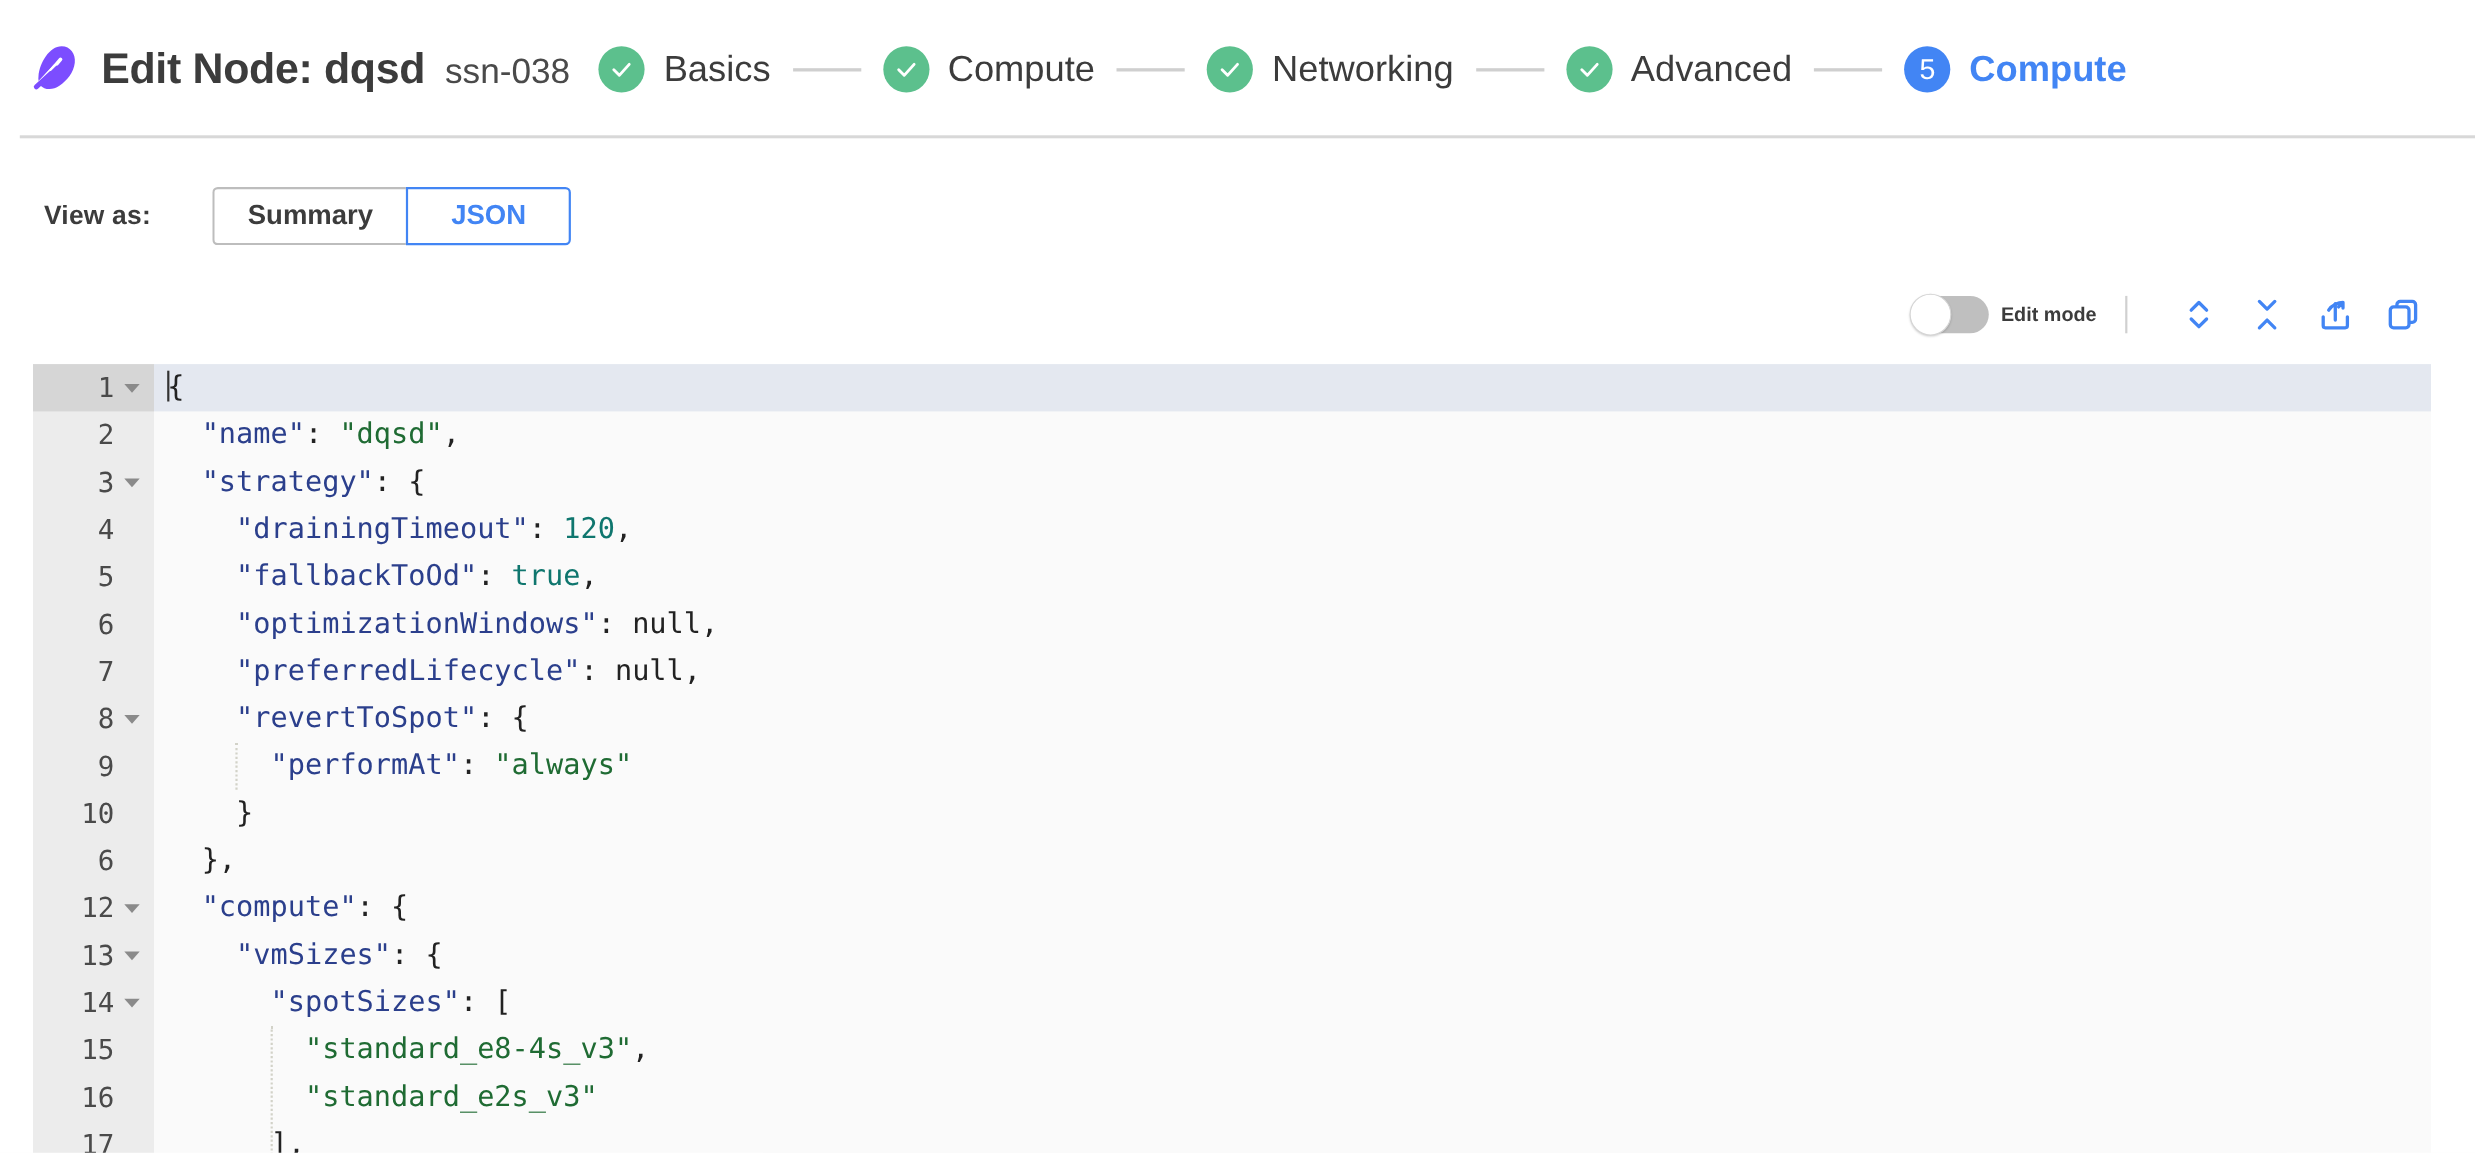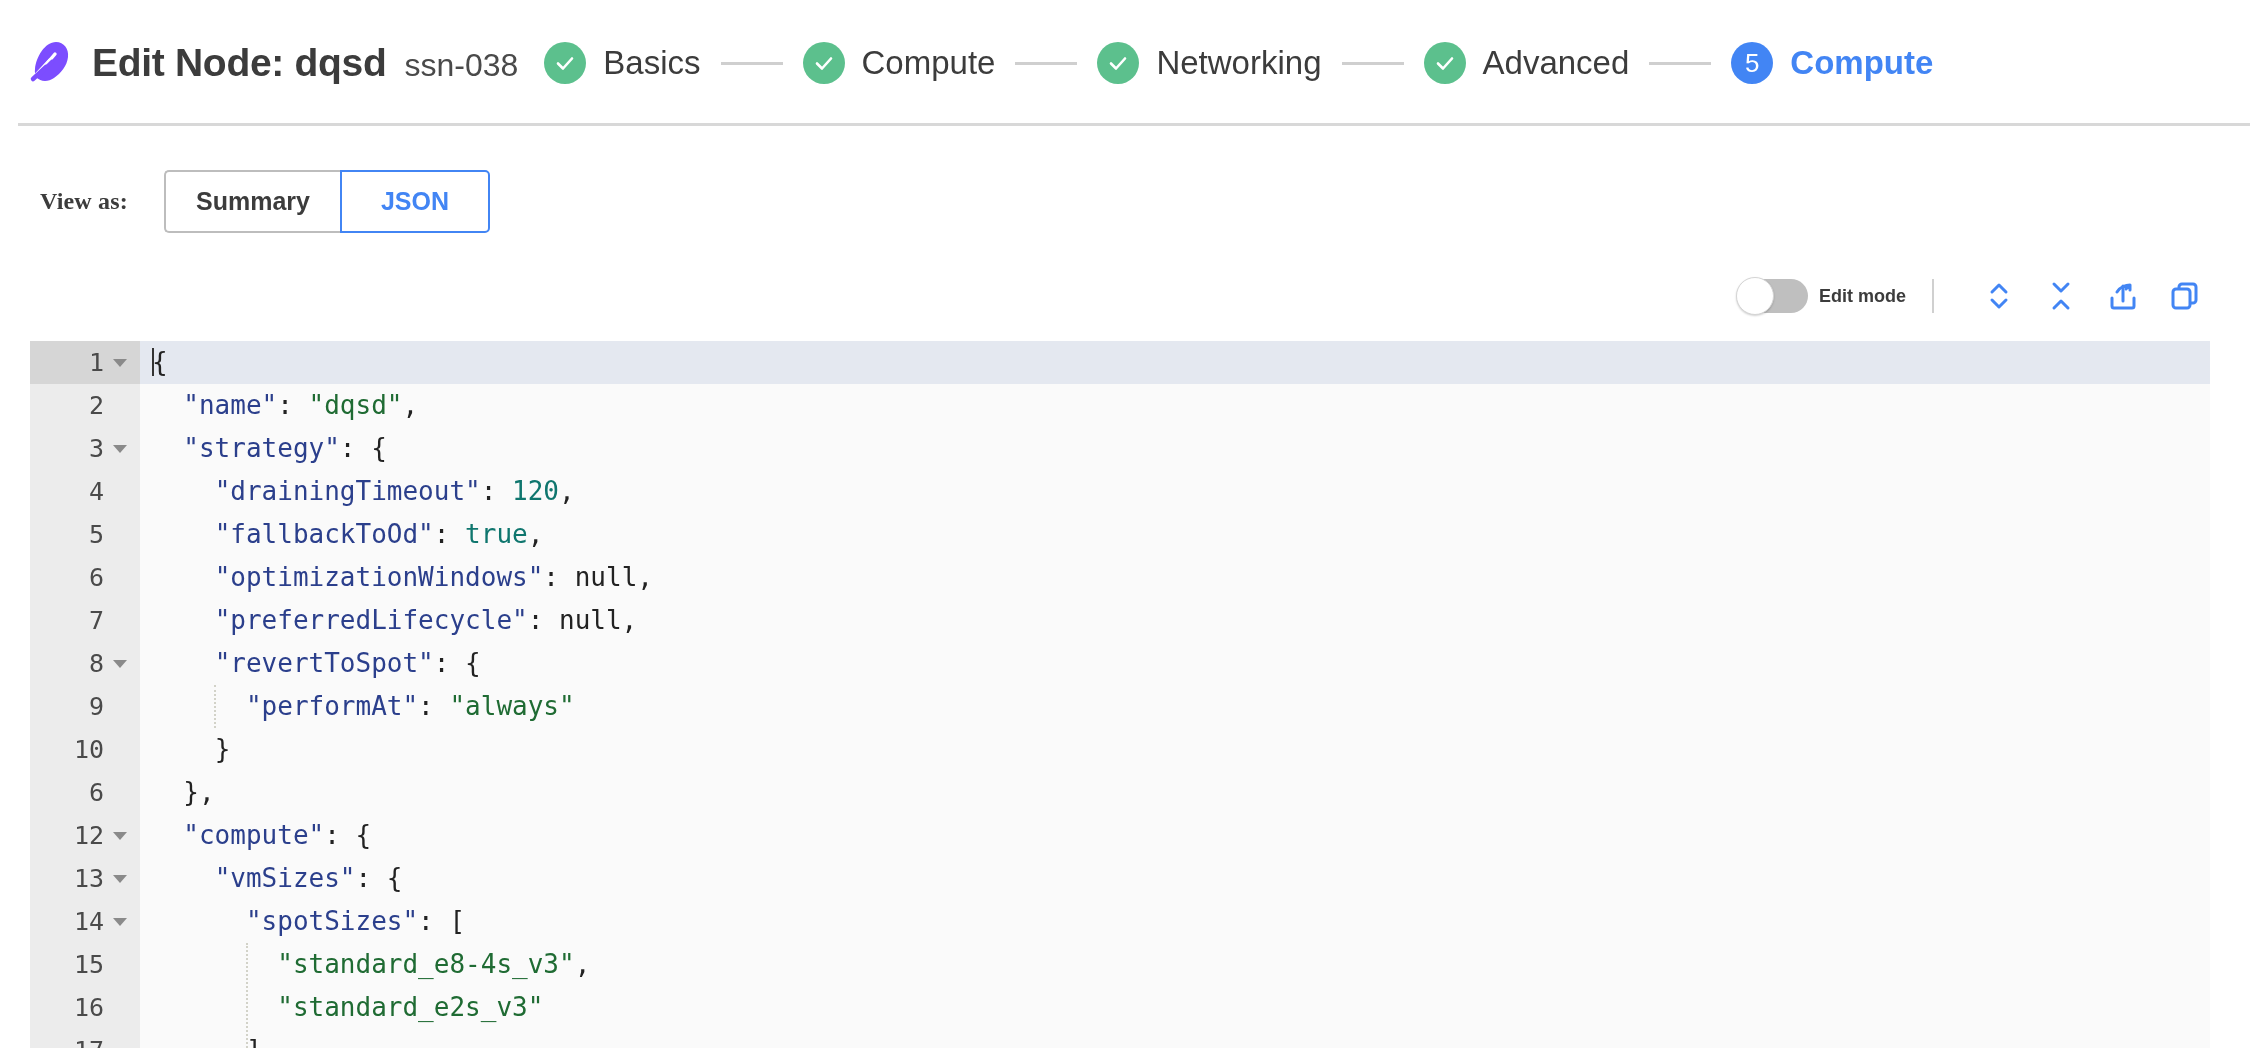--- a/index.html
+++ b/index.html
@@ -70,23 +70,23 @@
     margin:0 20px;flex:0 0 auto;
   }
 
   
   .viewas-row{
     display:flex;align-items:center;
     padding:44px 0 0 40px;
   }
   .viewas-label{
     font-size:24px;font-weight:bold;color:#3c3c3c;
-    margin-right:36px;letter-spacing:.2px;font-family:Liberation Serif, serif;
-  }
-  .segmented{display:flex;align-items:stretch;height:63px;}
+    margin-right:56px;letter-spacing:.2px;
+  }
+  .segmented{display:flex;align-items:stretch;height:53px;}
   .seg{
     display:flex;align-items:center;justify-content:center;
     padding:0 30px;font-size:25px;font-weight:bold;
     box-sizing:border-box;cursor:pointer;background:#fff;
   }
   .seg.left{
     border:2px solid #bdbdbd;border-right:none;
     border-radius:5px 0 0 5px;color:#3c3c3c;
     min-width:154px;
   }

